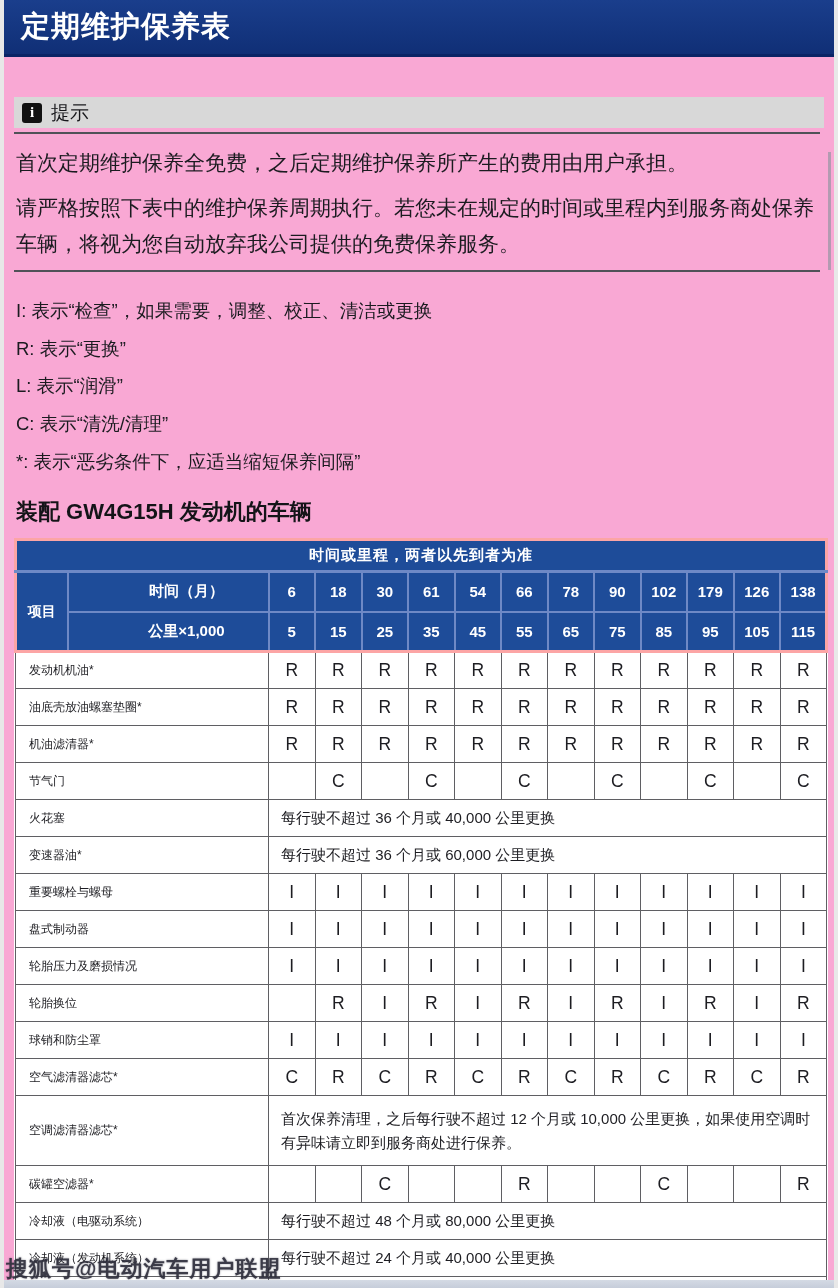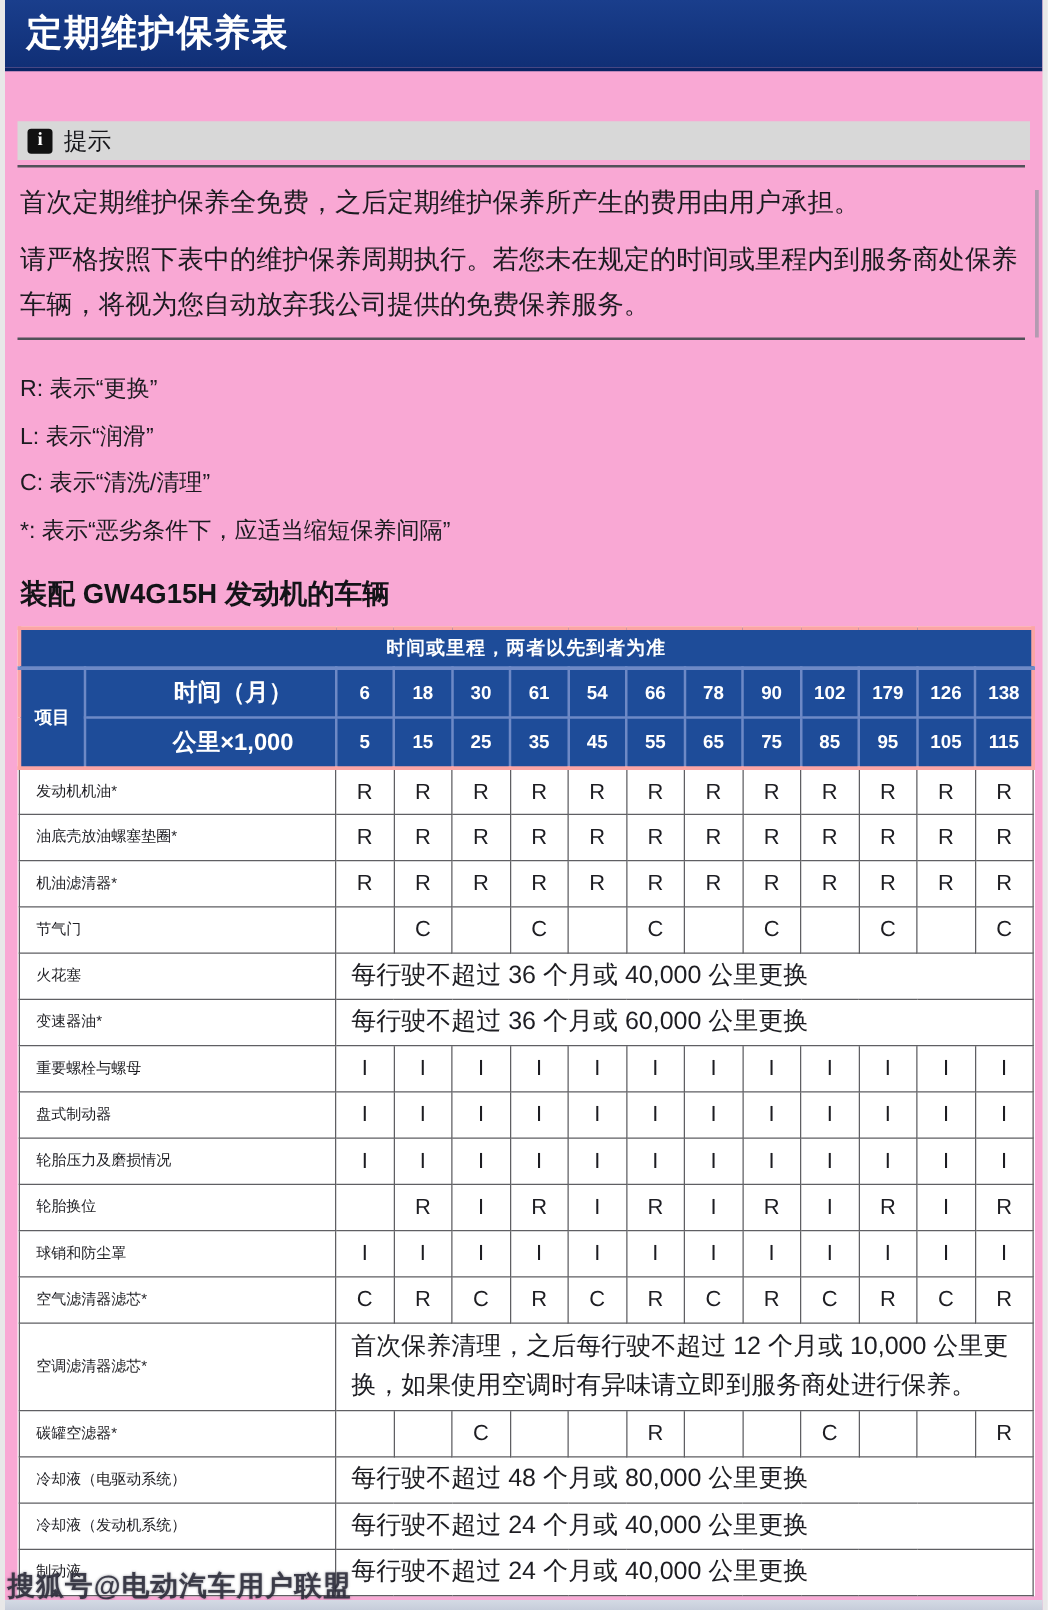--- a/index.html
+++ b/index.html
@@ -32,29 +32,29 @@
 
   
   table.mtable{ border-collapse:collapse; table-layout:fixed; width:812px; background:#ffffff; }
   .mtable col.c-item{ width:52px; }
   .mtable col.c-period{ width:201px; }
   .mtable col.c-val{ width:46.5px; }
 
   .mtable thead th{ background:#1e4c99; color:#ffffff; border:2px solid #6e89c6; font-weight:bold; }
   .mtable thead tr.band th{ height:32px; font-size:15px; letter-spacing:1px; border:2px solid #6e89c6; border-bottom-width:3px; }
   .mtable thead th.corner{ font-size:14px; }
-  .mtable thead th.rh{ font-size:19px; height:40px;padding-left:37px; }
+  .mtable thead th.rh{ font-size:15px; height:40px;padding-left:37px; }
   .mtable thead th.num{ font-size:15px; }
   .mtable thead{ border:3px solid #fca5a5; }
 
   .mtable tbody td{ border:1px solid #5f5f63; color:#1d1d22; height:37px; }
   .mtable tbody tr.tall td{ height:70px; }
   .mtable td.item{ text-align:left; padding-left:13px; font-size:12px; }
   .mtable td.val{ text-align:center; font-size:17.5px; }
-  .mtable td.span-cell{ text-align:left; padding:2px 10px 2px 12px; font-size:20px; line-height:1.55; }
+  .mtable td.span-cell{ text-align:left; padding:2px 10px 2px 12px; font-size:15px; line-height:1.55; }
   .mtable tbody{ border:1px solid #3a3a3e; }
 
   
   .watermark{ position:absolute; left:2px; bottom:4px; font-size:22px; font-weight:bold; color:rgba(44,44,58,0.88); letter-spacing:1px; text-shadow:0 0 2px rgba(44,44,58,0.55); white-space:nowrap; }
 
   
   .edge-line{ position:absolute; right:3px; top:152px; width:3px; height:118px; background:#8d949e; opacity:0.65; }
 
   
   .bottom-strip{ position:absolute; left:0; bottom:0; width:838px; height:8px; background:linear-gradient(#d4dae4,#c6cdda); }
@@ -76,20 +76,21 @@
     </div>
 
     <hr class="rule rule-top">
 
     <p class="para">首次定期维护保养全免费，之后定期维护保养所产生的费用由用户承担。</p>
     <p class="para">请严格按照下表中的维护保养周期执行。若您未在规定的时间或里程内到服务商处保养车辆，将视为您自动放弃我公司提供的免费保养服务。</p>
 
     <hr class="rule rule-mid">
 
     <ul class="legend">
+      <li>I: 表示“检查”，如果需要，调整、校正、清洁或更换</li>
       <li>R: 表示“更换”</li>
       <li>L: 表示“润滑”</li>
       <li>C: 表示“清洗/清理”</li>
       <li>*: 表示“恶劣条件下，应适当缩短保养间隔”</li>
     </ul>
 
     <h2 class="section-title">装配 GW4G15H 发动机的车辆</h2>
 
     <table class="mtable">
       <colgroup>

